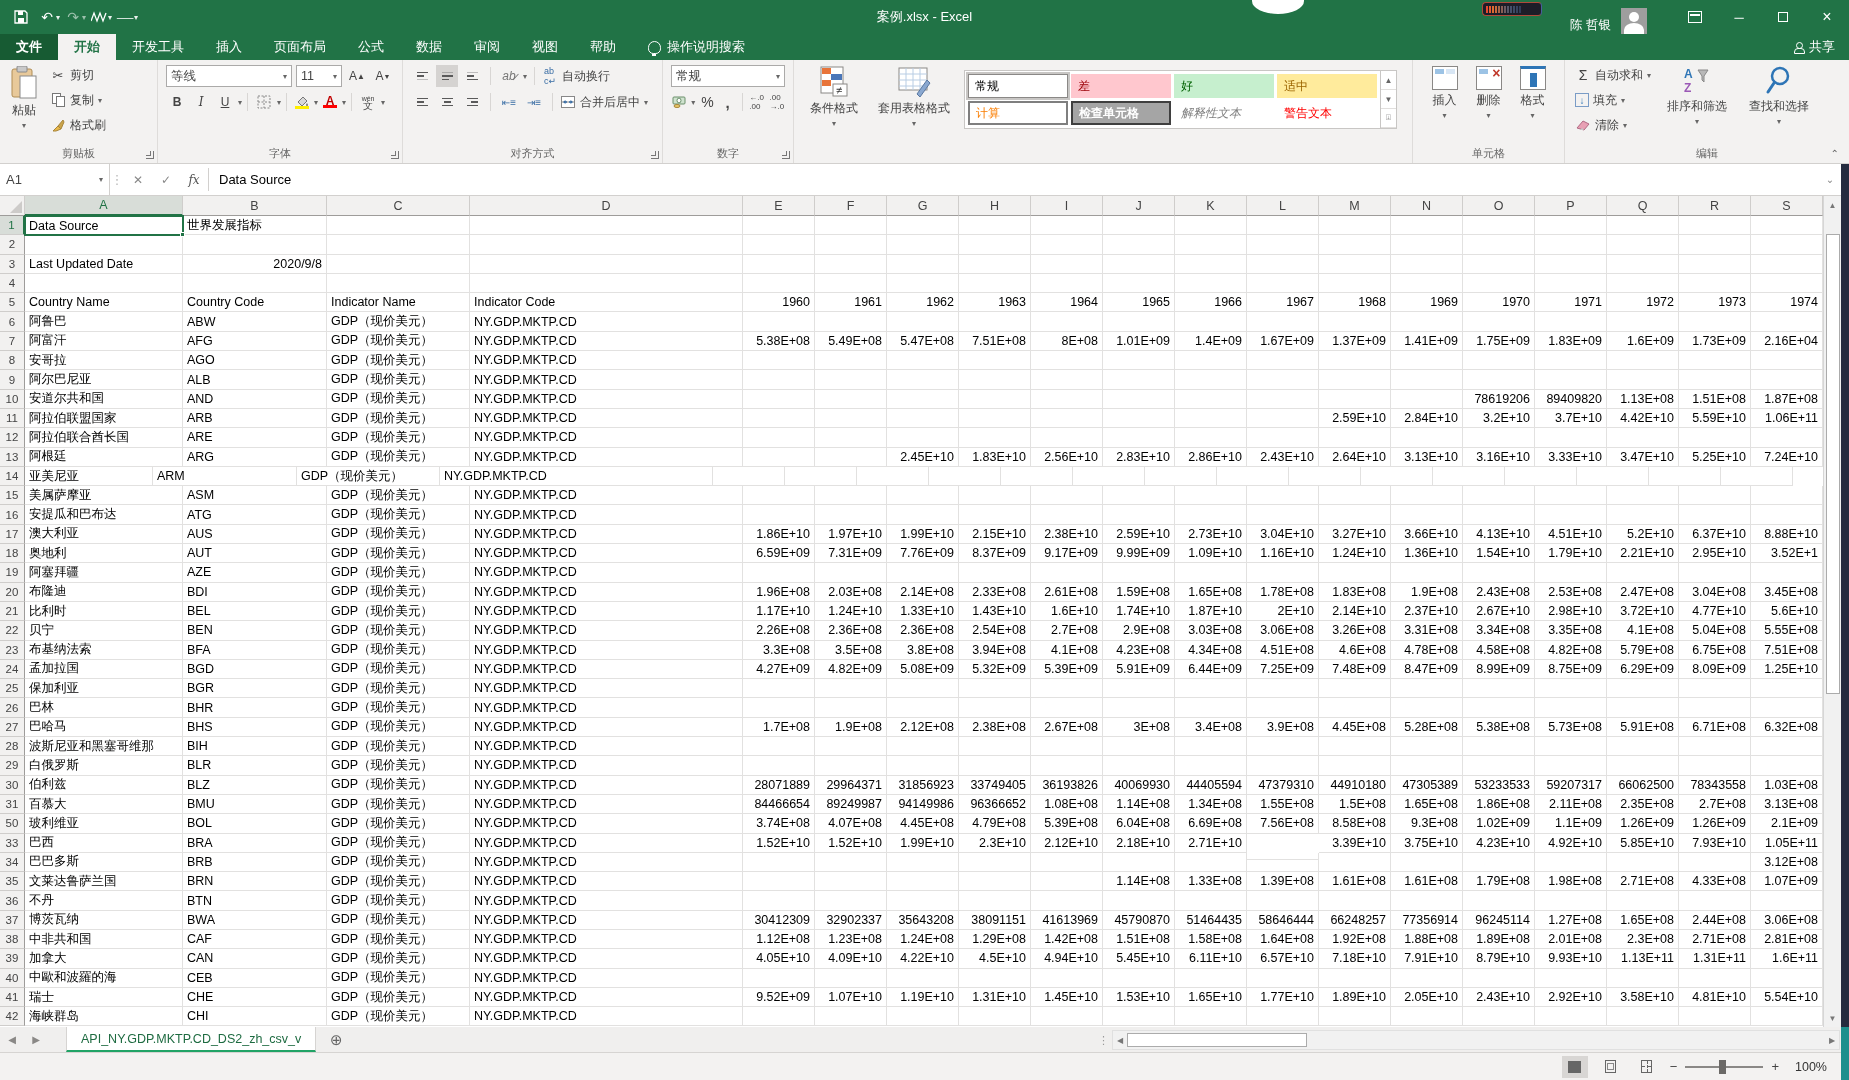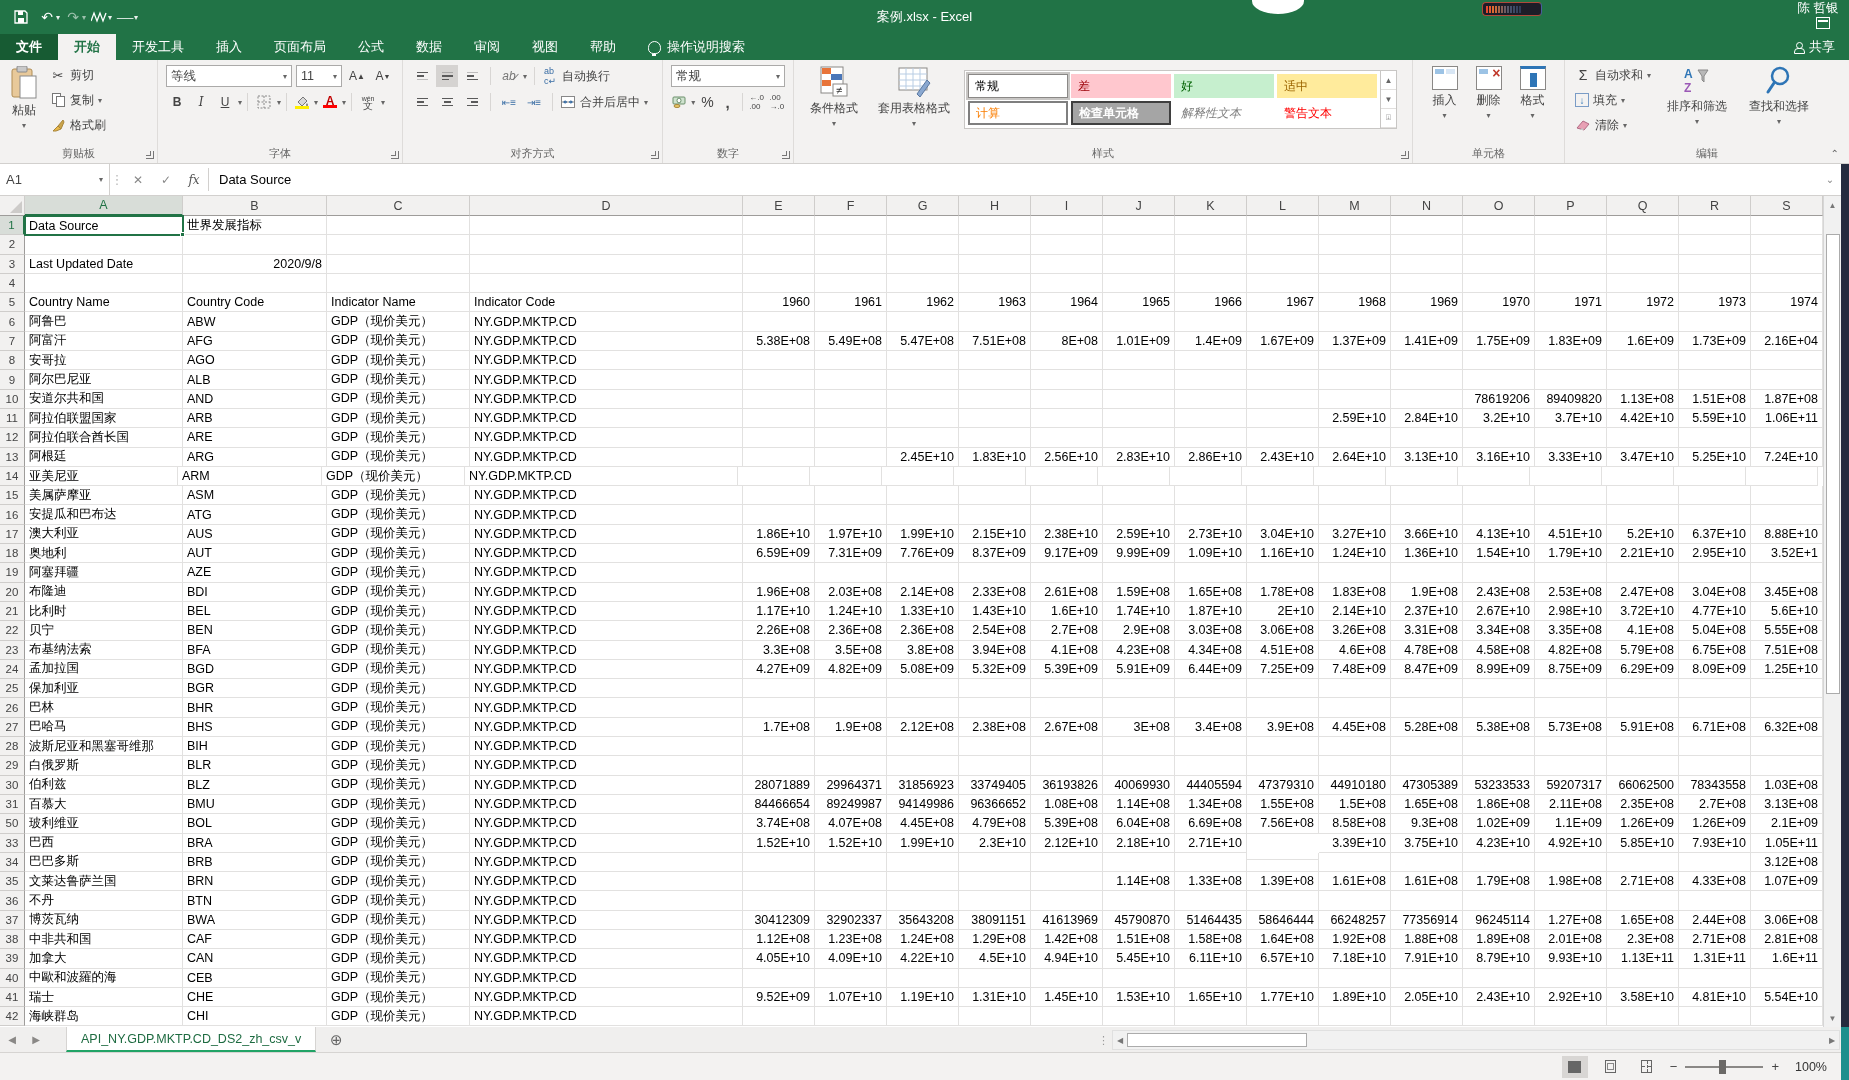--- a/index.html
+++ b/index.html
@@ -10,21 +10,21 @@
   
   #titlebar { position:absolute; left:0; top:0; width:1849px; height:34px; background:#217346; color:#fff; }
   .qat { position:absolute; top:0; height:34px; display:flex; align-items:center; color:#fff; }
   .qat-btn { width:26px; height:26px; display:flex; align-items:center; justify-content:center; font-size:14px; }
   .qat-caret { font-size:8px; margin-left:-4px; opacity:.9; }
   .dim { opacity:.55; }
   #title-text { position:absolute; left:50%; top:0; transform:translateX(-50%); height:34px; line-height:34px; font-size:13px; white-space:nowrap; }
   #white-blob { position:absolute; left:1252px; top:-12px; width:52px; height:26px; background:#fff; border-radius:50%; }
   #rec-widget { position:absolute; left:1482px; top:2px; width:60px; height:14px; border-radius:4px; background:#1d1d28; border:1px solid #b04a3a; border-right-color:#4a5f9d; display:flex; align-items:center; padding:0 3px; gap:1px; overflow:hidden; }
   .rec-bar { width:2px; height:7px; }
-  #user-area { position:absolute; right:0; top:0; height:34px; display:flex; align-items:center;flex-direction:column; }
+  #user-area { position:absolute; right:0; top:0; height:34px; display:flex; align-items:flex-end; }
   #user-name { font-size:12.5px; margin-right:10px; }
   #avatar { width:26px; height:26px; background:#9e9e9e; margin-right:26px; position:relative; overflow:hidden; }
   #avatar:before { content:""; position:absolute; left:8px; top:4px; width:10px; height:10px; border-radius:50%; background:#fff; }
   #avatar:after { content:""; position:absolute; left:3px; top:15px; width:20px; height:14px; border-radius:50% 50% 0 0; background:#fff; }
   .winbtn { width:44px; height:34px; display:flex; align-items:center; justify-content:center; font-size:13px; color:#fff; }
   .ribbon-opt-icon { width:14px; height:12px; border:1px solid #fff; position:relative; }
   .ribbon-opt-icon:before { content:""; position:absolute; left:1px; top:2px; width:10px; height:2px; background:#fff; }
   .restore-icon { width:10px; height:10px; border:1px solid #fff; position:relative; background:#217346; }
   .restore-icon:before { content:""; position:absolute; left:2px; top:-4px; width:10px; height:10px; border:1px solid #fff; z-index:-1; }
 
@@ -437,21 +437,20 @@
               <div class="gcell" style="background: rgb(255, 255, 255); color: rgb(127, 127, 127); font-style: italic; font-family: &quot;DejaVu Serif&quot;, serif;">解释性文本</div>
               <div class="gcell" style="background: rgb(255, 255, 255); color: rgb(255, 0, 0);">警告文本</div>
             </div>
           <div class="gscroll">
             <div>▲</div>
             <div>▼</div>
             <div>⍗</div>
           </div>
         </div>
       </div>
-      <div class="rgroup-label"><span>样式</span><span class="launcher"></span></div>
     </div>
 
     <div class="rgroup" style="width:152px">
       <div class="rgroup-body" style="justify-content:center; gap:6px">
         <div class="bigbtn">
           <span class="cellgrid">
               <i style="left:2px;top:2px;width:9px;height:5px"></i>
               <i style="left:13px;top:2px;width:9px;height:5px;background:#d8e6f4"></i>
             </span>
           <span>插入</span>
@@ -842,21 +841,21 @@
           <div class="cell num" style="width: 72px;">2.64E+10</div>
           <div class="cell num" style="width: 72px;">3.13E+10</div>
           <div class="cell num" style="width: 72px;">3.16E+10</div>
           <div class="cell num" style="width: 72px;">3.33E+10</div>
           <div class="cell num" style="width: 72px;">3.47E+10</div>
           <div class="cell num" style="width: 72px;">5.25E+10</div>
           <div class="cell num" style="width: 72px;">7.24E+10</div>
         </div>
         <div class="grow">
           <div class="rhead">14</div>
-          <div class="cell" style="width: 153px;">亚美尼亚</div>
+          <div class="cell" style="width: 128px;">亚美尼亚</div>
           <div class="cell" style="width: 144px;">ARM</div>
           <div class="cell" style="width: 143px;">GDP（现价美元）</div>
           <div class="cell" style="width: 273px;">NY.GDP.MKTP.CD</div>
           <div class="cell" style="width: 72px;"></div>
           <div class="cell" style="width: 72px;"></div>
           <div class="cell" style="width: 72px;"></div>
           <div class="cell" style="width: 72px;"></div>
           <div class="cell" style="width: 72px;"></div>
           <div class="cell" style="width: 72px;"></div>
           <div class="cell" style="width: 72px;"></div>

